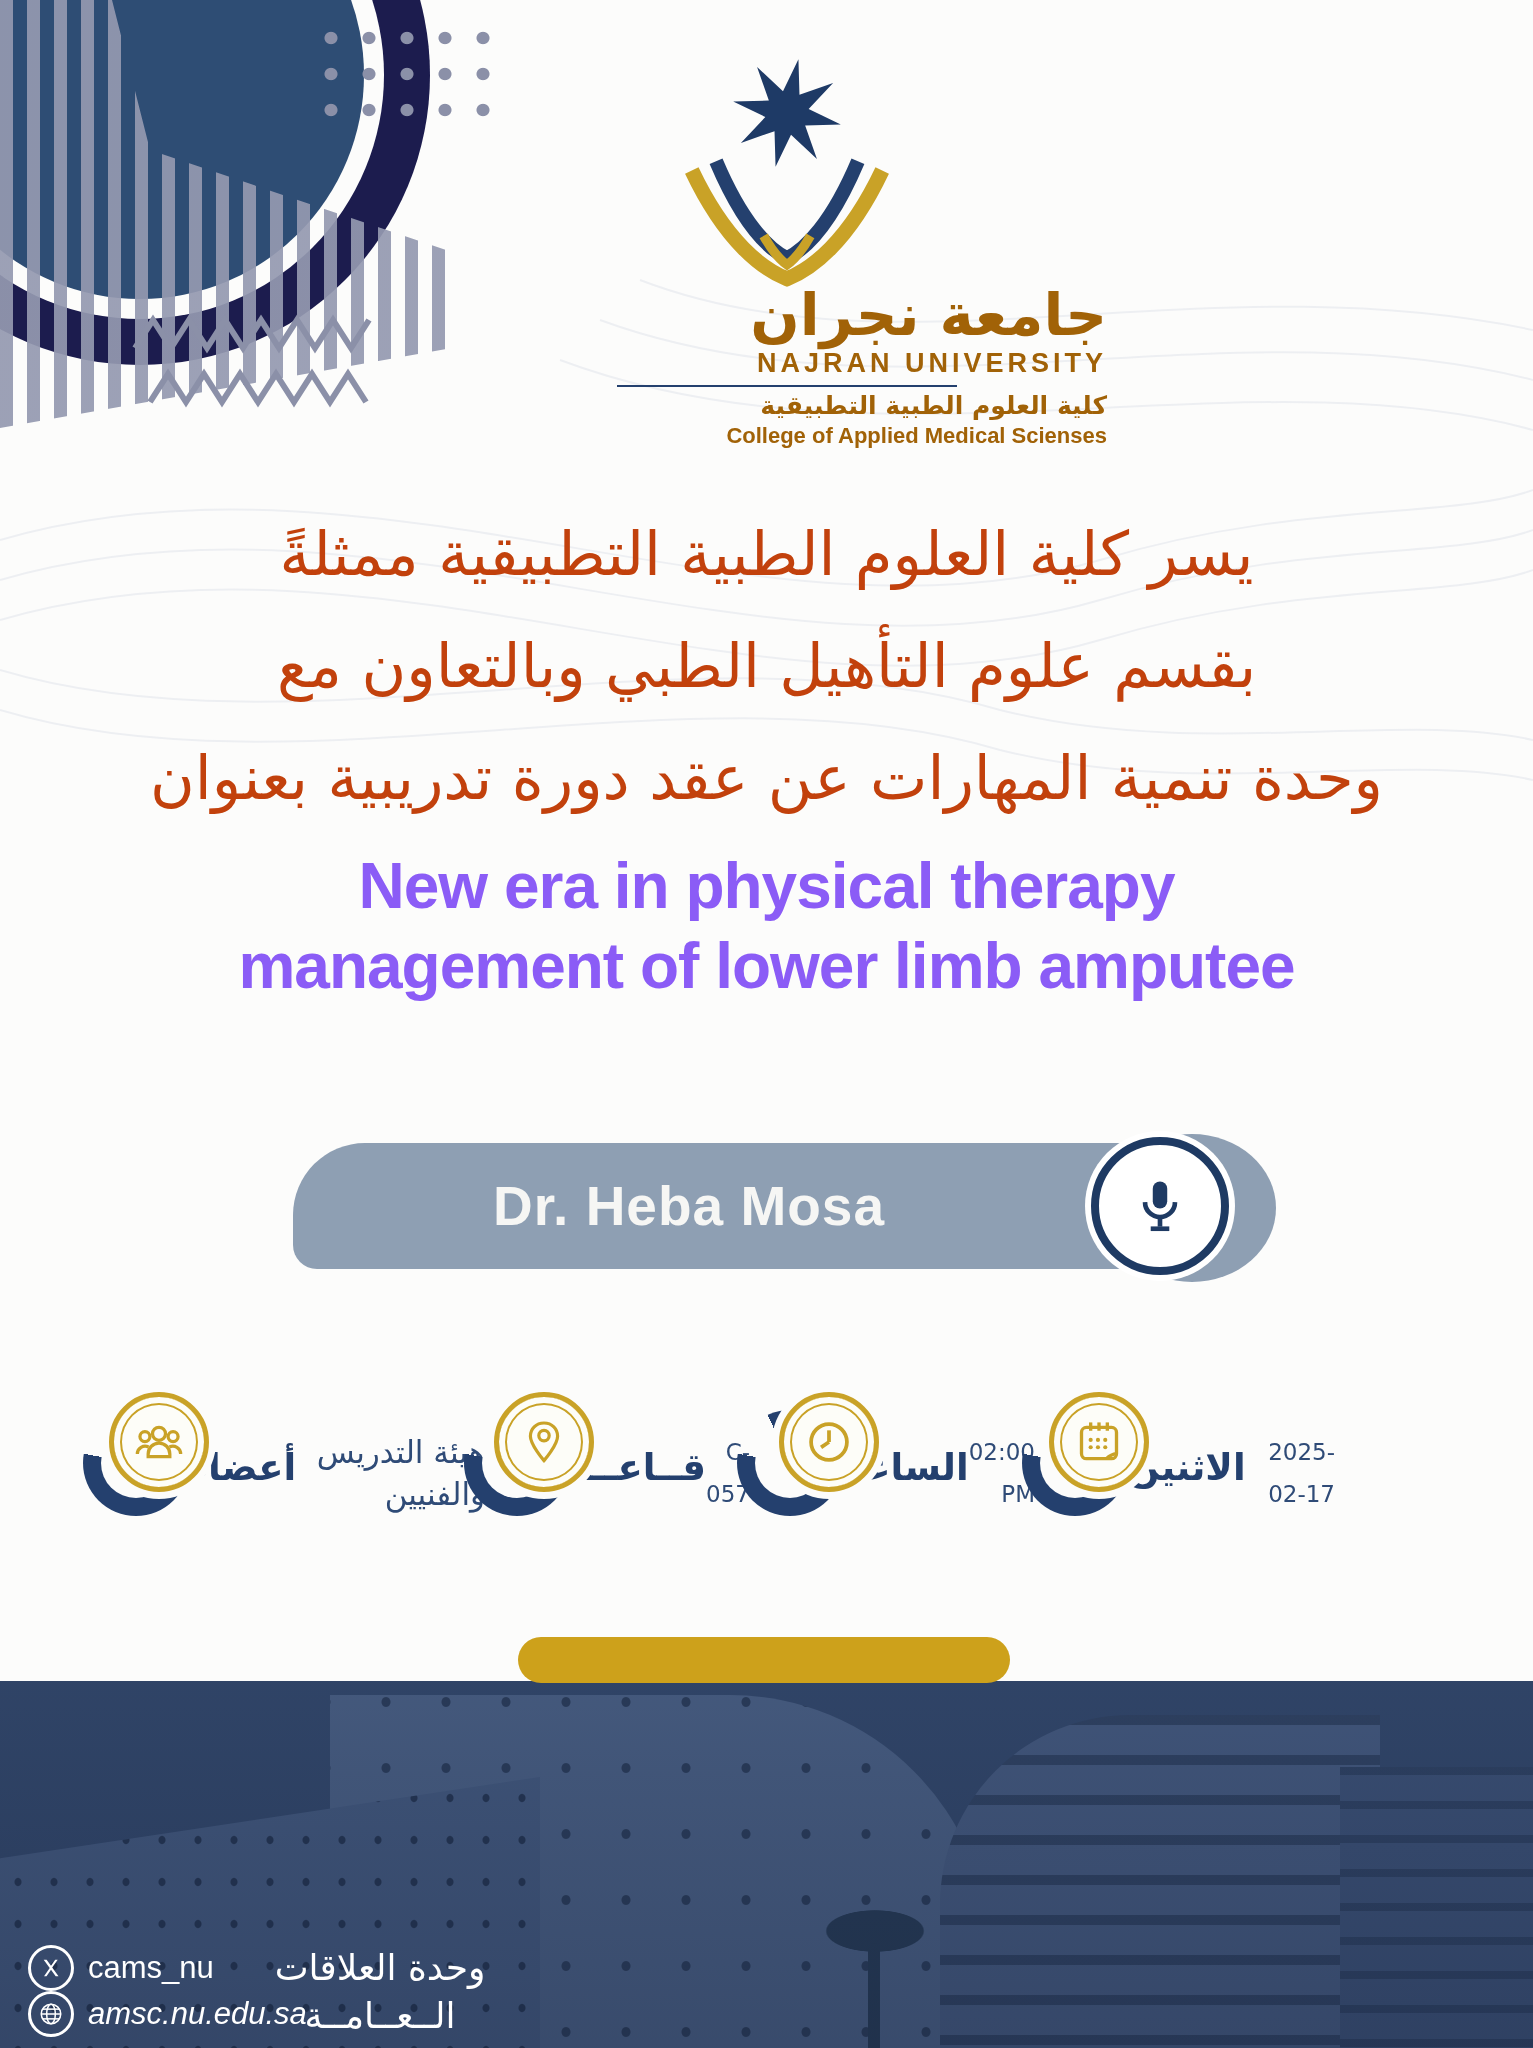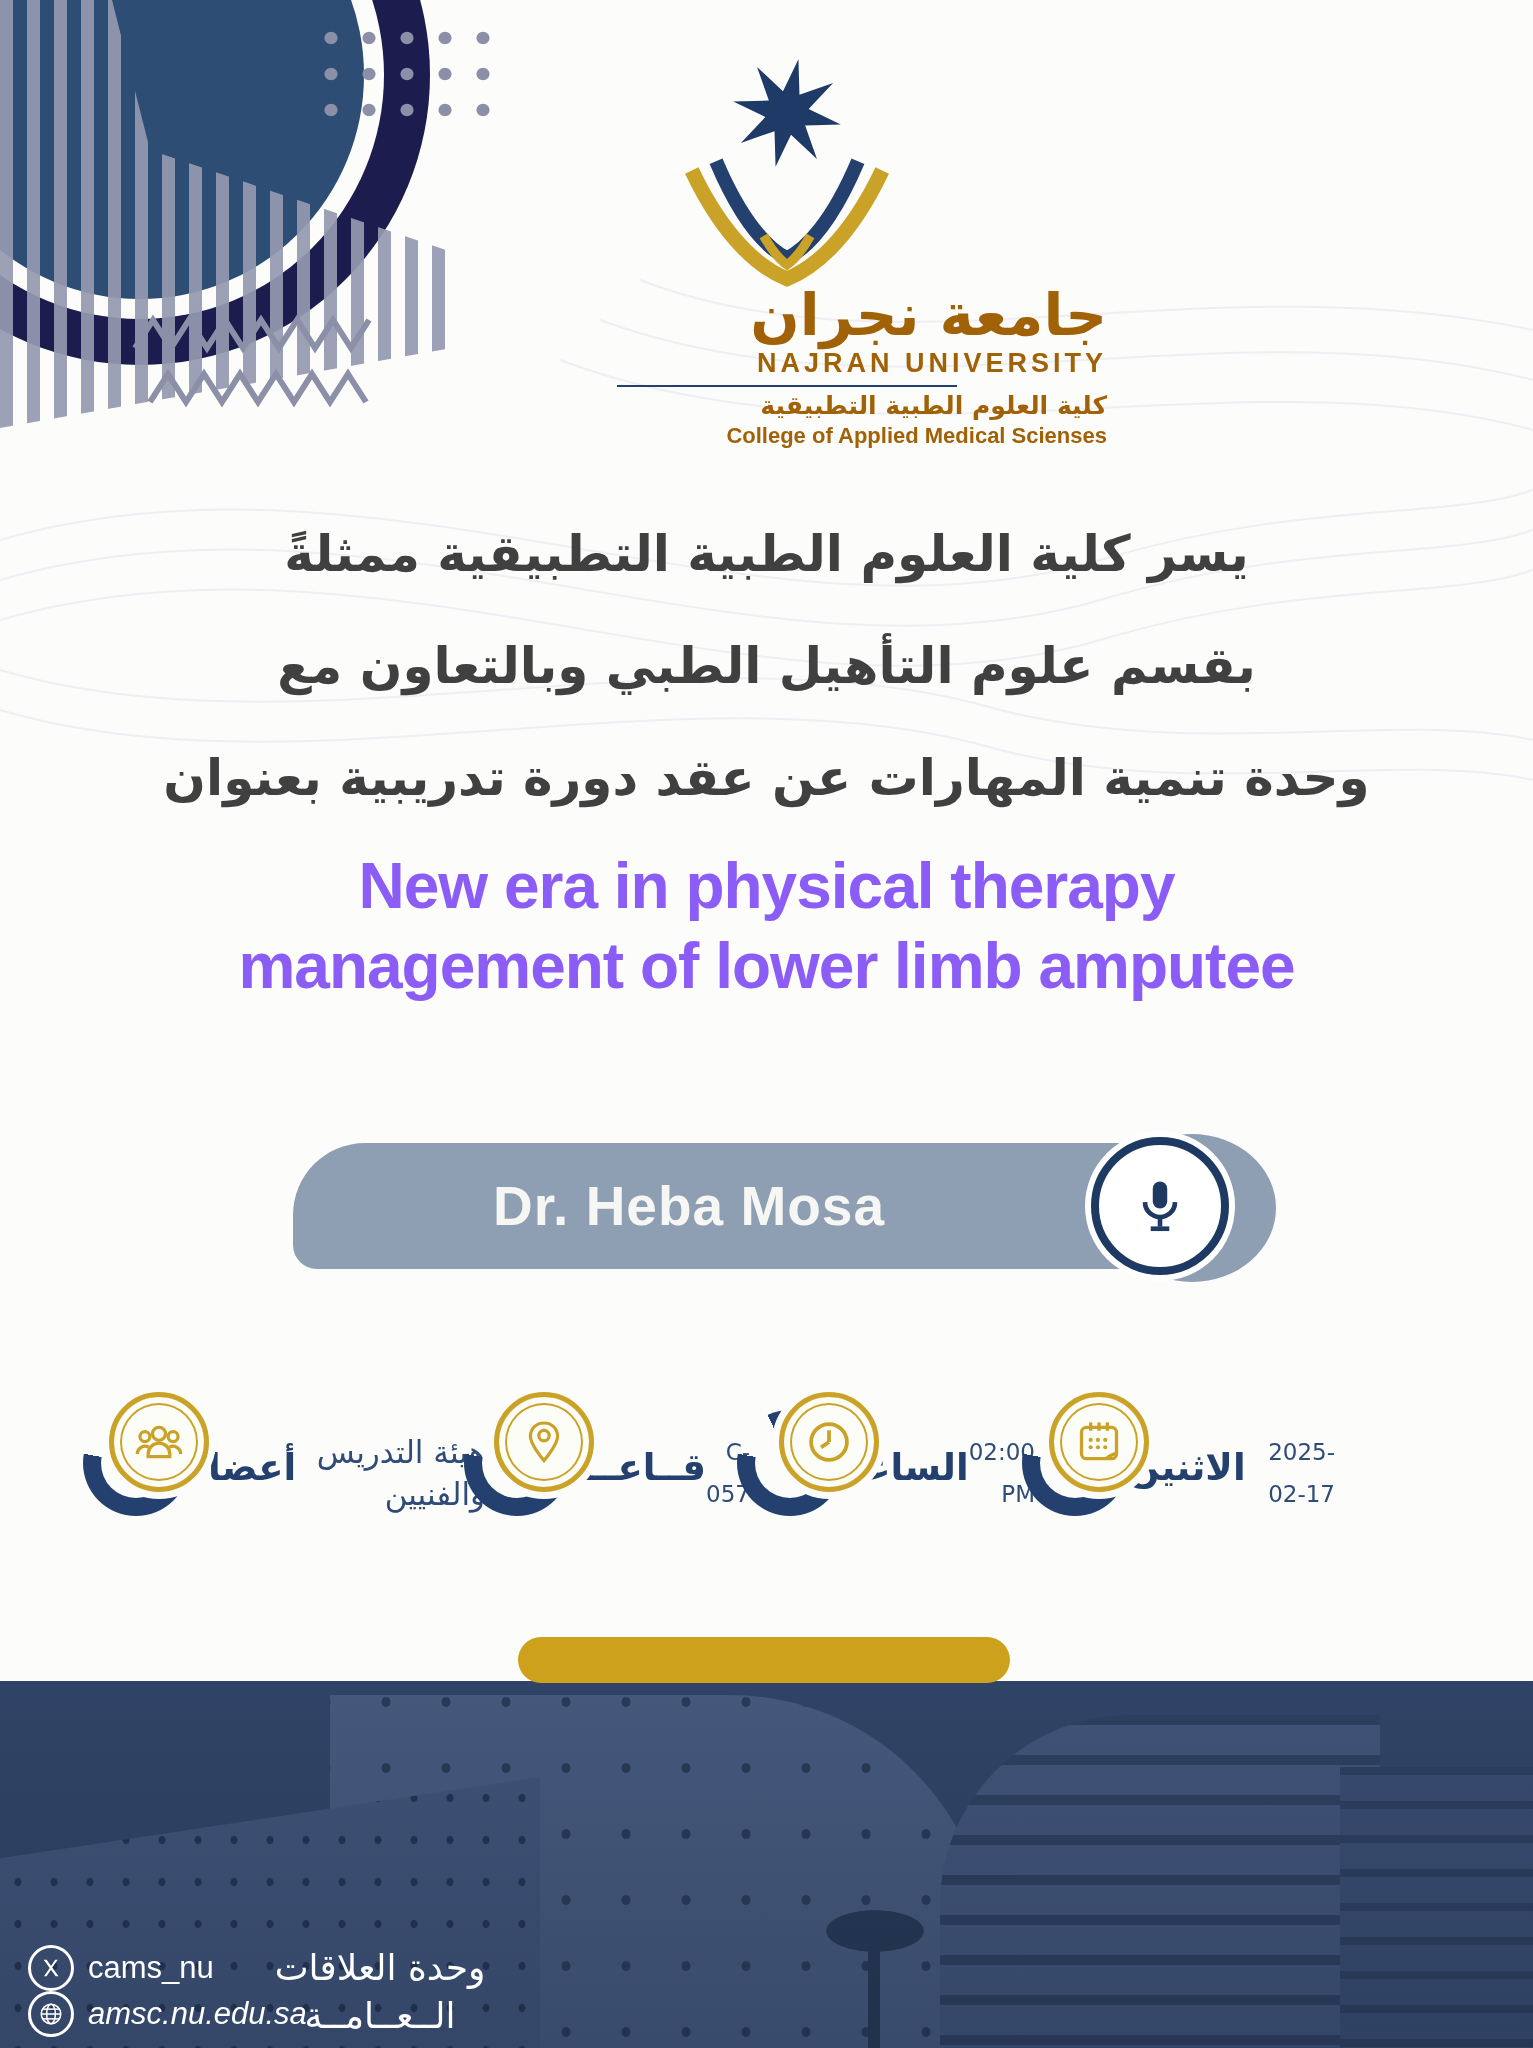--- a/index.html
+++ b/index.html
@@ -24,21 +24,21 @@
   .logo{position:absolute;left:467px;top:58px;width:640px;text-align:right;color:#a16207;}
   .logo-star{display:block;margin:0 auto;}
   .logo-swoosh{display:block;margin:-18px auto 0;}
   .logo-ar{font-size:58px;font-weight:bold;line-height:62px;margin-top:-6px;}
   .logo-en{font-size:27px;font-weight:bold;letter-spacing:4px;margin-top:2px;font-family:"Liberation Sans",sans-serif;}
   .logo-divider{width:340px;height:2px;background:#24406e;margin:6px auto 4px;}
   .logo-college-ar{font-size:25px;font-weight:bold;line-height:30px;}
   .logo-college-en{font-size:22px;font-weight:bold;margin-top:2px;font-family:"Liberation Sans",sans-serif;}
   
   .intro{position:absolute;left:60px;top:498px;width:1413px;text-align:center;direction:rtl;
-    color:#404040;font-size:50px;line-height:112px;font-weight:bold;}
+    color:#c2410c;font-size:61px;line-height:112px;font-weight:normal;}
   
   .title{position:absolute;left:60px;top:846px;width:1413px;text-align:center;
     color:#8b5cf6;font-size:64px;line-height:80px;font-weight:bold;letter-spacing:-1px;
     font-family:"Liberation Sans",sans-serif;}
   
   .banner-band{position:absolute;left:293px;top:1143px;width:950px;height:126px;background:#8e9fb3;
     border-radius:72px 24px 24px 24px;z-index:2;}
   .banner-crescent{position:absolute;left:1108px;top:1134px;width:168px;height:148px;background:#8e9fb3;
     border-radius:50%;z-index:2;}
   .banner-text{position:absolute;left:293px;top:1143px;width:792px;height:126px;z-index:3;

